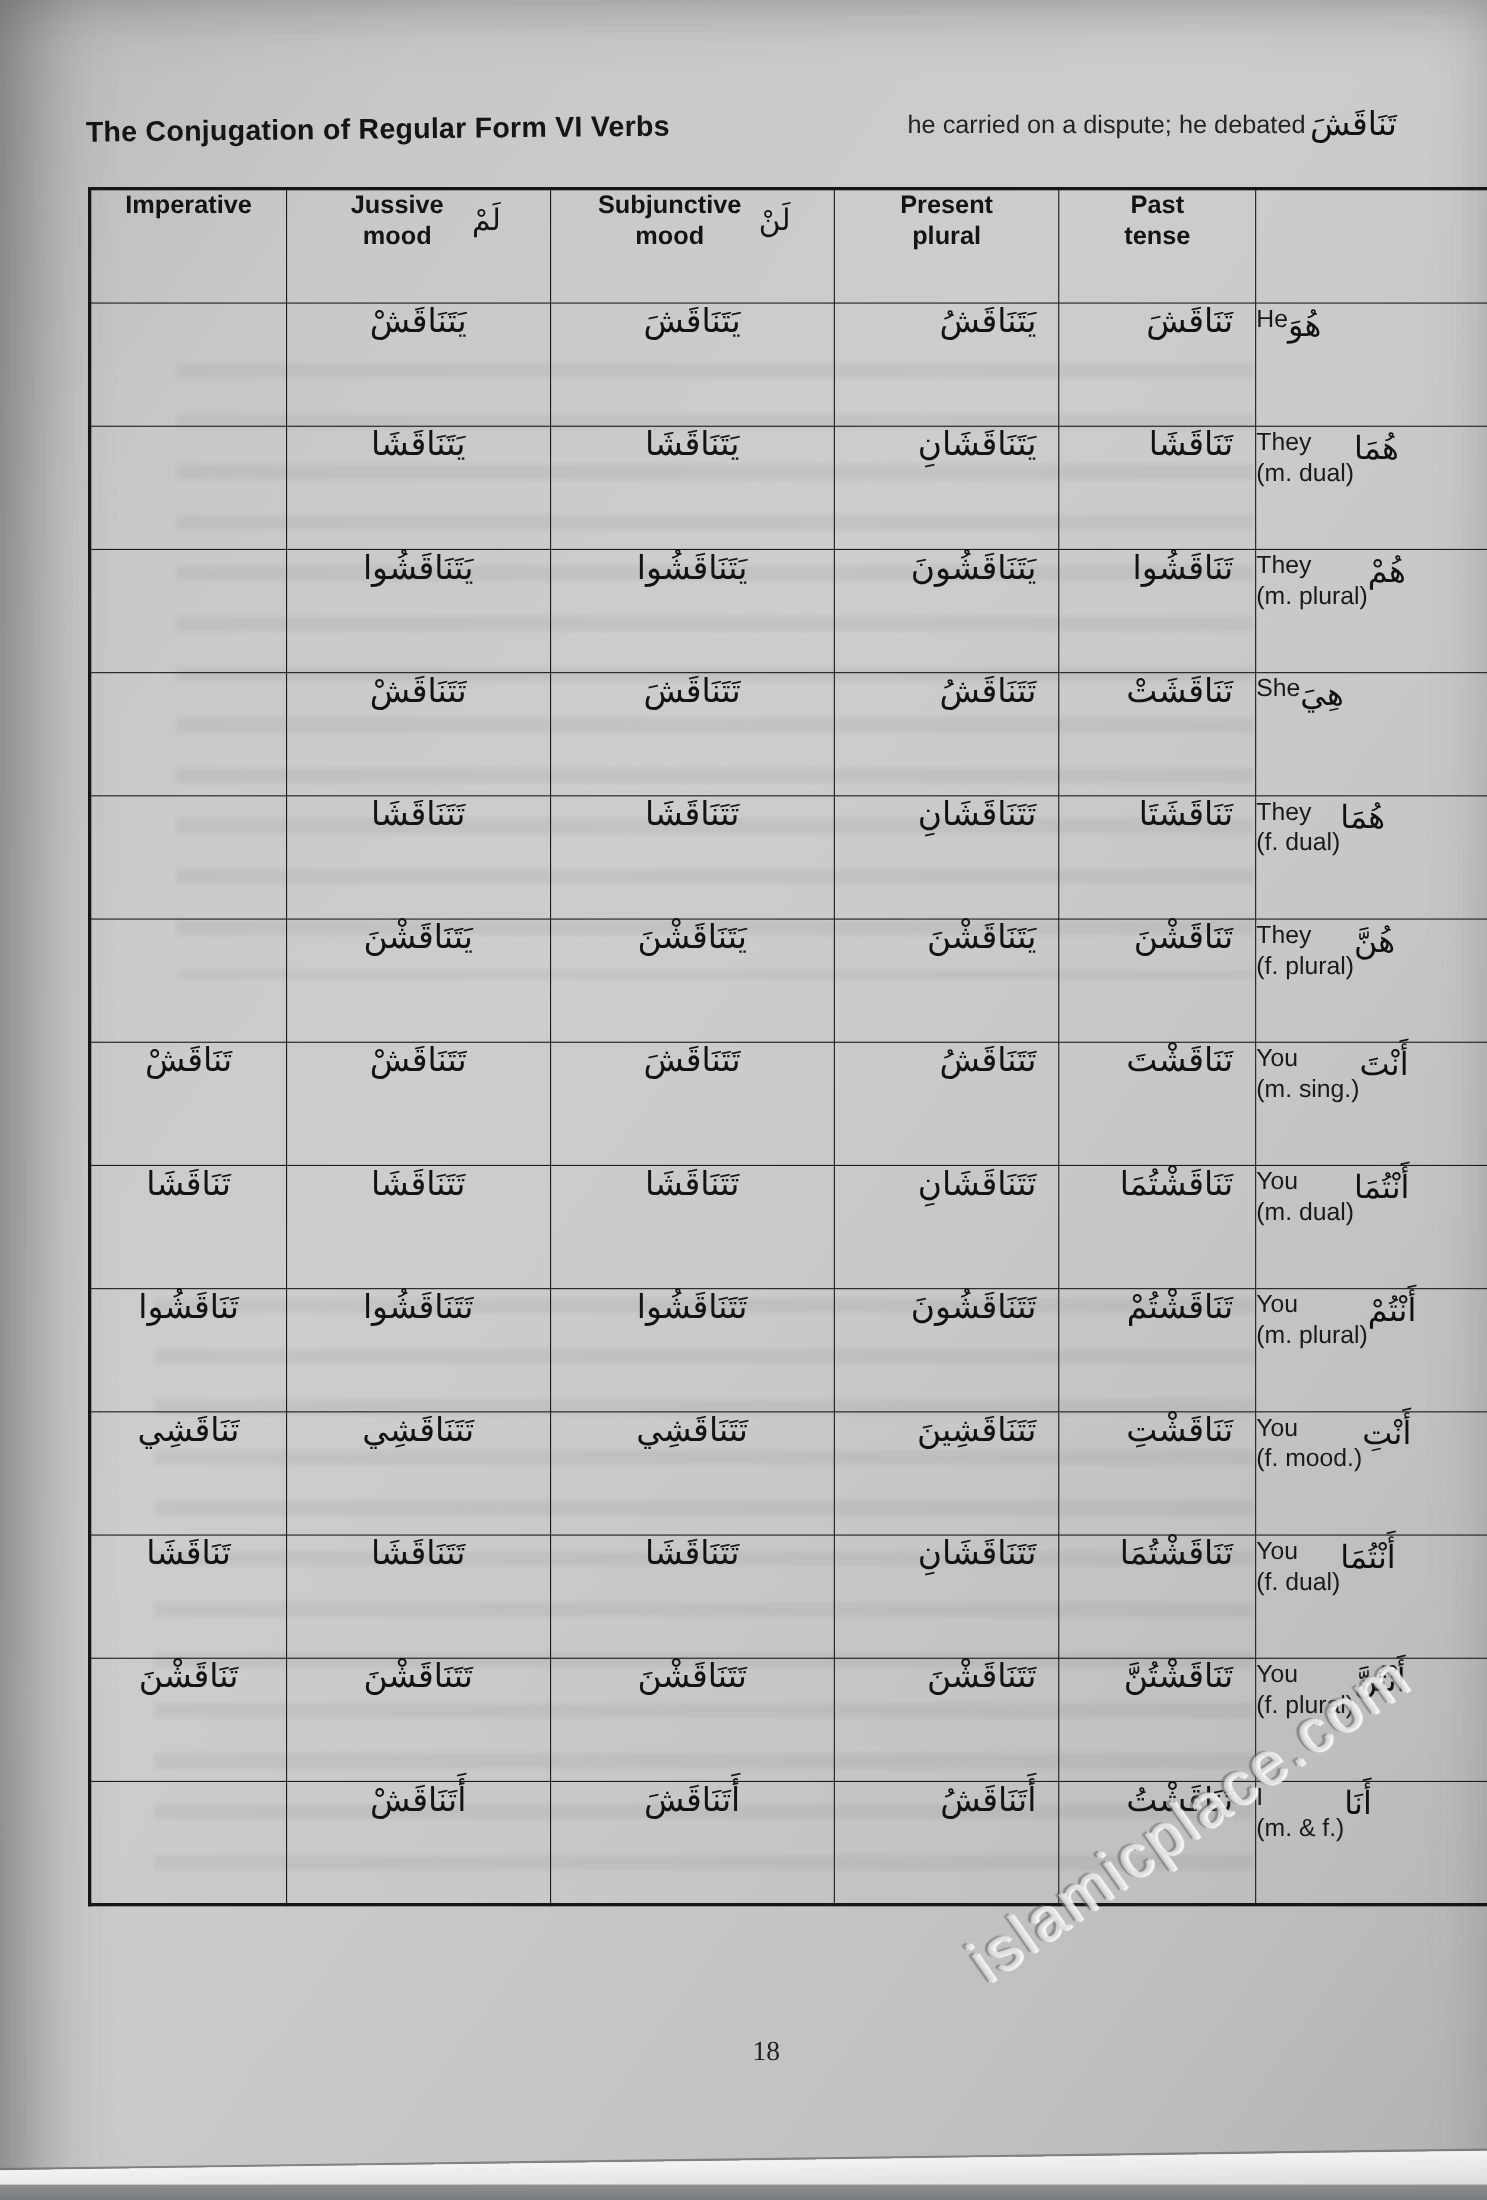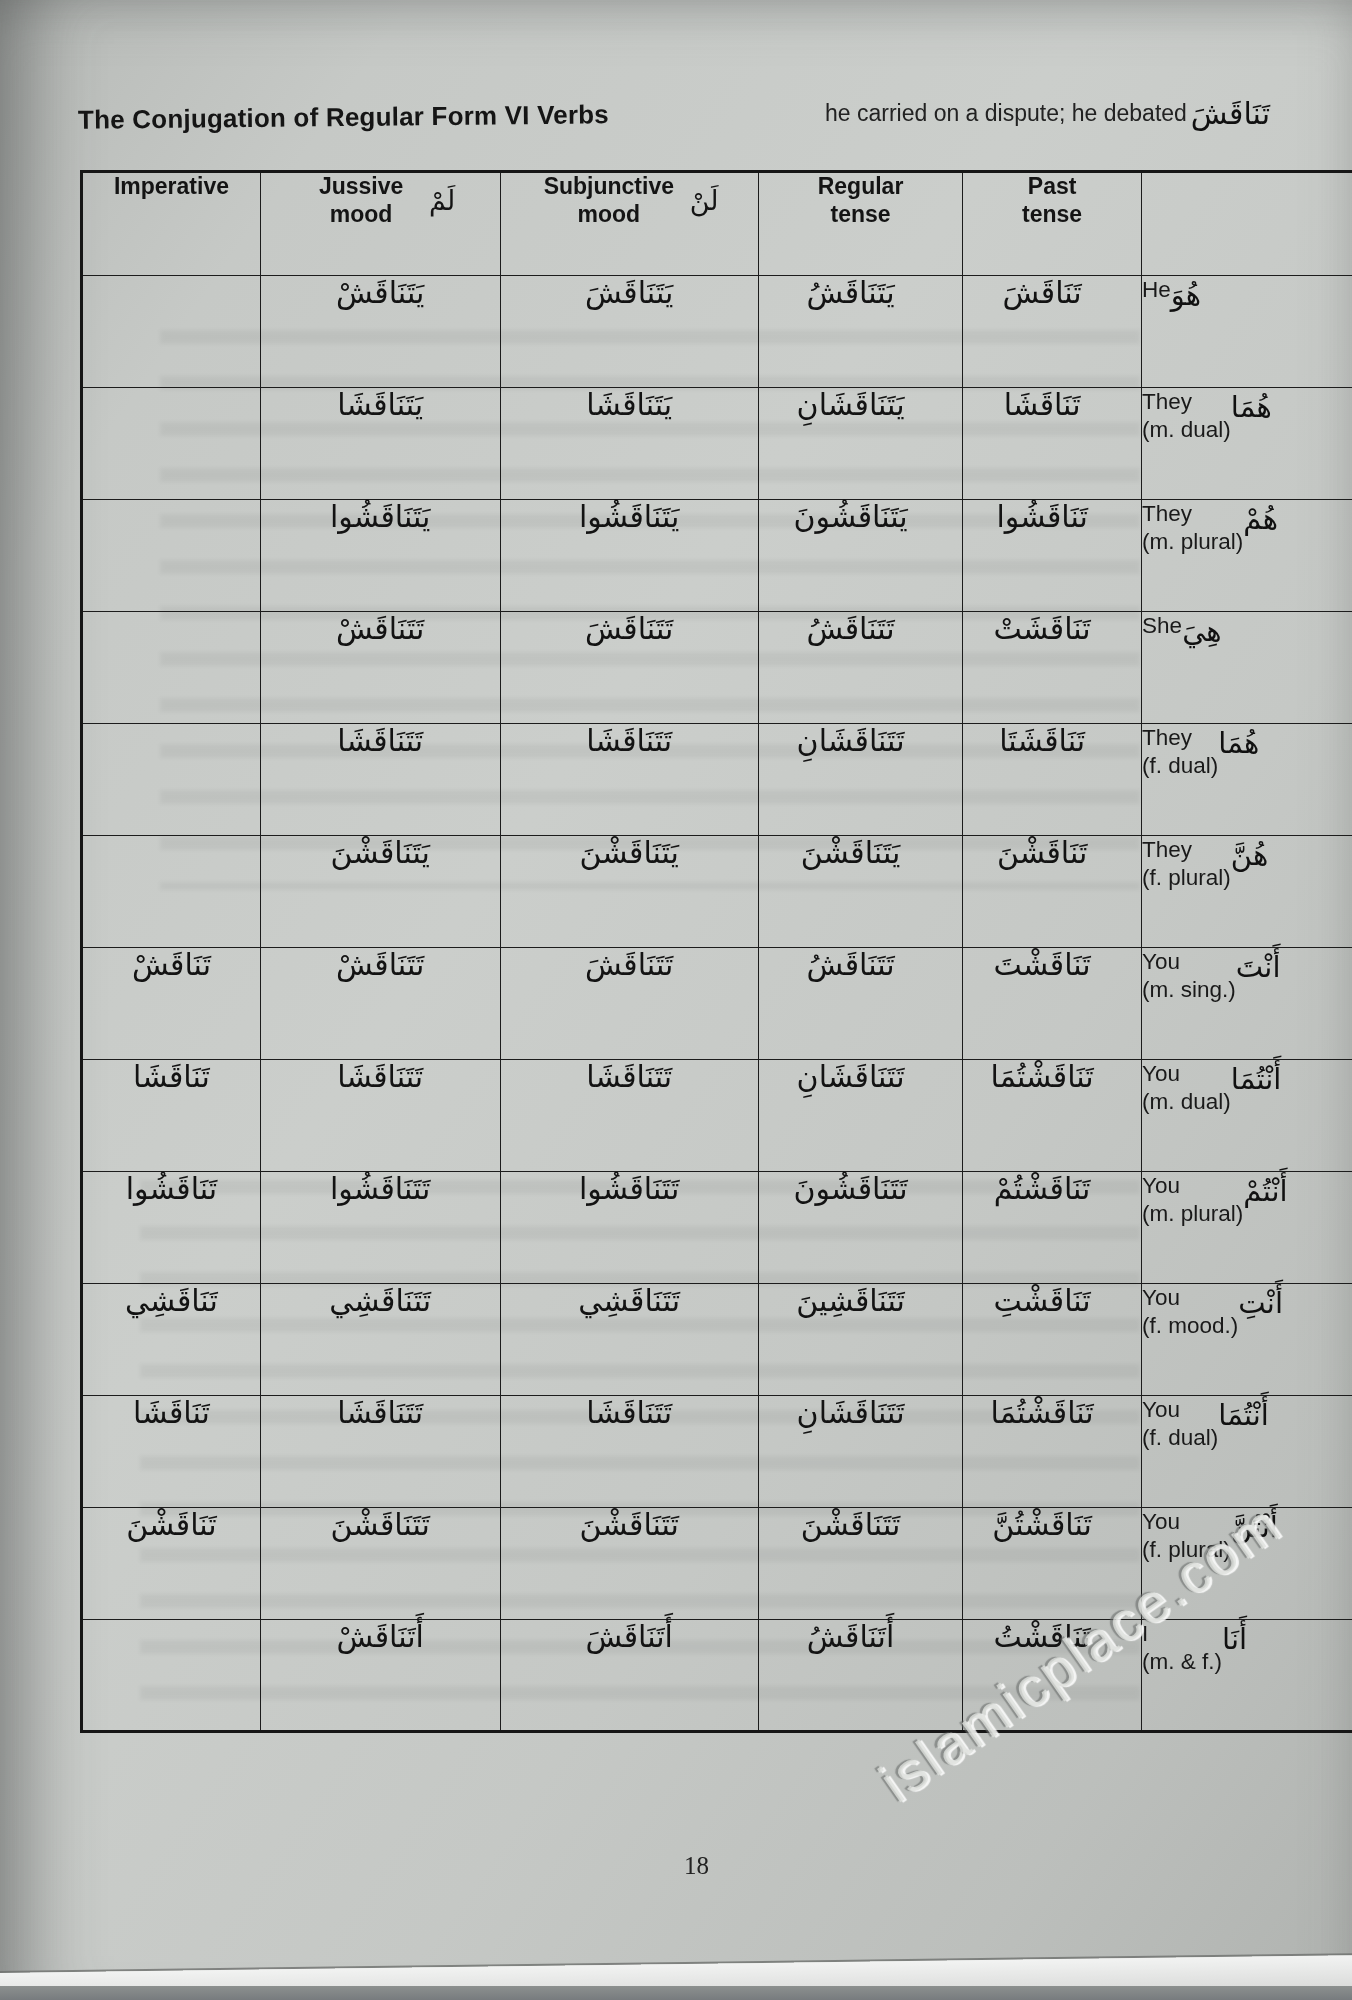--- a/index.html
+++ b/index.html
@@ -72,21 +72,21 @@
   .h-en { text-align:center; line-height:1.2; }
   .h-en.w105 { width:112px; }
   .h-en.w135 { width:138px; }
   .h-en.w90  { width:92px; }
   .h-ar { font-family:"DejaVu Sans",sans-serif; font-size:27px; font-weight:normal; direction:rtl; }
 
   tbody tr { height:112px; }
   td.cell-ar {
     font-size:30px; color:#131313; text-align:center; padding-top:14px; line-height:1.1;
   }
-  td.cell-ar.alignR { text-align:center; padding-right:20px; }
+  td.cell-ar.alignR { text-align:right; padding-right:20px; }
   td.pron {
     padding:12px 12px 0 12px;
   }
   .pron-wrap { display:flex; align-items:flex-start; }
   .pron-en { font-size:22.5px; color:#1a1a1a; line-height:1.25; }
   .pron-en .note { display:block; }
   .pron-ar { font-size:29px; color:#111; padding-top:2px; }
 
   .page-number {
     position:absolute; left:684px; top:1852px;
@@ -139,21 +139,21 @@
           </div>
         </th>
         <th>
           <div class="hcell">
             <span class="h-en w135">Subjunctive mood</span>
             <span class="h-ar">لَنْ</span>
           </div>
         </th>
         <th>
           <div class="hcell">
-              <span class="h-en w90">Regular tense</span>
+              <span class="h-en w90">Present plural</span>
             </div>
         </th>
         <th>
           <div class="hcell">
               <span class="h-en w90">Past tense</span>
             </div>
         </th>
         <th></th>
       </tr>
     </thead>

